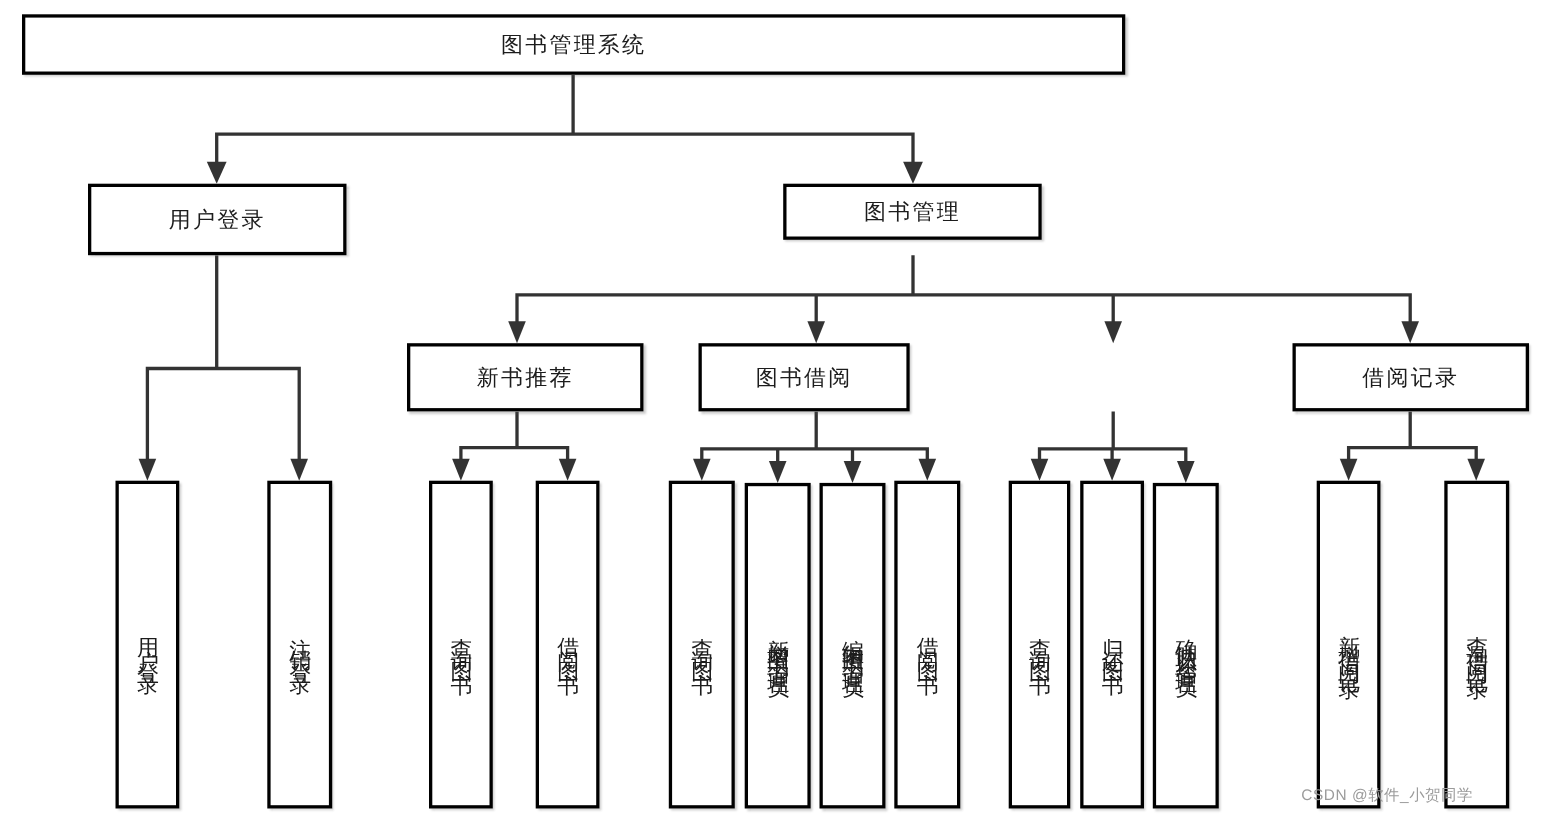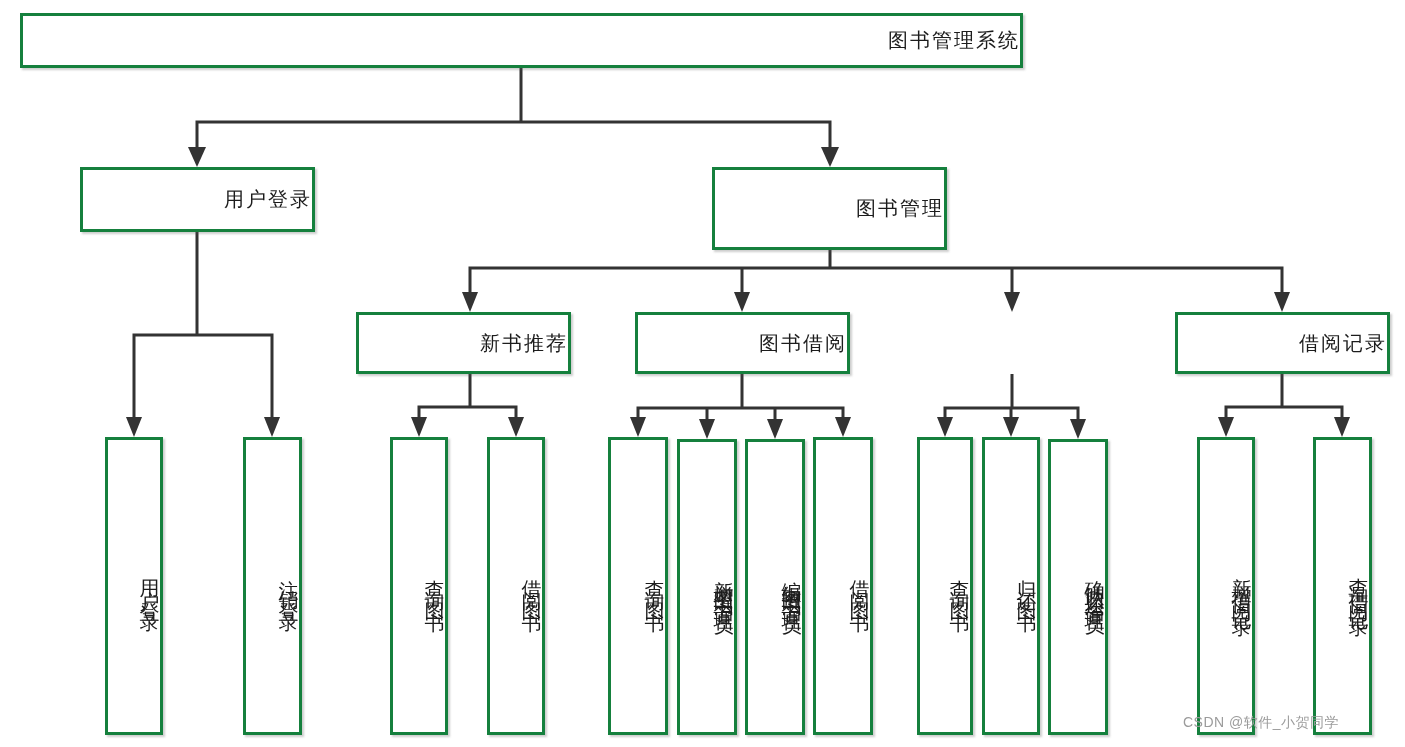--- a/index.html
+++ b/index.html
@@ -12,45 +12,45 @@
     overflow: hidden;
   }
   svg.connectors {
     position: absolute;
     left: 0; top: 0;
     width: 1405px; height: 747px;
   }
   .box {
     position: absolute;
     box-sizing: border-box;
-    border: 3px solid #15803d;
+    border: 3px solid #000000;
     background: #ffffff;
     display: flex;
     align-items: center;
-    justify-content: flex-end;
+    justify-content: center;
     color: #1c1c1c;
     box-shadow: 2px 2px 2px rgba(90,90,90,0.30);
   }
   .box.h { font-size: 20px; letter-spacing: 2px; }
   .box.v .label {
     writing-mode: vertical-rl;
     text-orientation: mixed;
     font-size: 20px;
     letter-spacing: 11px;
     line-height: 1;
   }
   .box.v.med .label { letter-spacing: 8px; }
   .box.v.tight .label { letter-spacing: 5px; }
 
   
   .b-root { left: 20px;  top: 13px;  width: 1003px; height: 55px; }
   .b-login{ left: 80px;  top: 167px; width: 235px;  height: 65px; }
-  .b-mgmt { left: 712px; top: 167px; width: 235px;  height: 83px; }
-  .b-nb   { left: 356px; top: 312px; width: 215px;  height: 62px; font-family: Liberation Mono, monospace; }
-  .b-bb   { left: 635px; top: 312px; width: 215px;  height: 62px; }
+  .b-mgmt { left: 712px; top: 167px; width: 235px;  height: 51px; }
+  .b-nb   { left: 370px; top: 312px; width: 215px;  height: 62px; font-family: Liberation Mono, monospace; }
+  .b-bb   { left: 635px; top: 312px; width: 192px;  height: 62px; }
   .b-cb   { left: 905px; top: 312px; width: 215px;  height: 62px; }
   .b-rec  { left: 1175px;top: 312px; width: 215px;  height: 62px; }
 
   .b-v1  { left: 105px;  top: 437px; width: 58px; height: 298px; }
   .b-v2  { left: 243px;  top: 437px; width: 59px; height: 298px; }
   .b-v3  { left: 390px;  top: 437px; width: 58px; height: 298px; }
   .b-v4  { left: 487px;  top: 437px; width: 58px; height: 298px; }
   .b-v5  { left: 608px;  top: 437px; width: 60px; height: 298px; }
   .b-v6  { left: 677px;  top: 439px; width: 60px; height: 296px; }
   .b-v7  { left: 745px;  top: 439px; width: 60px; height: 296px; }

